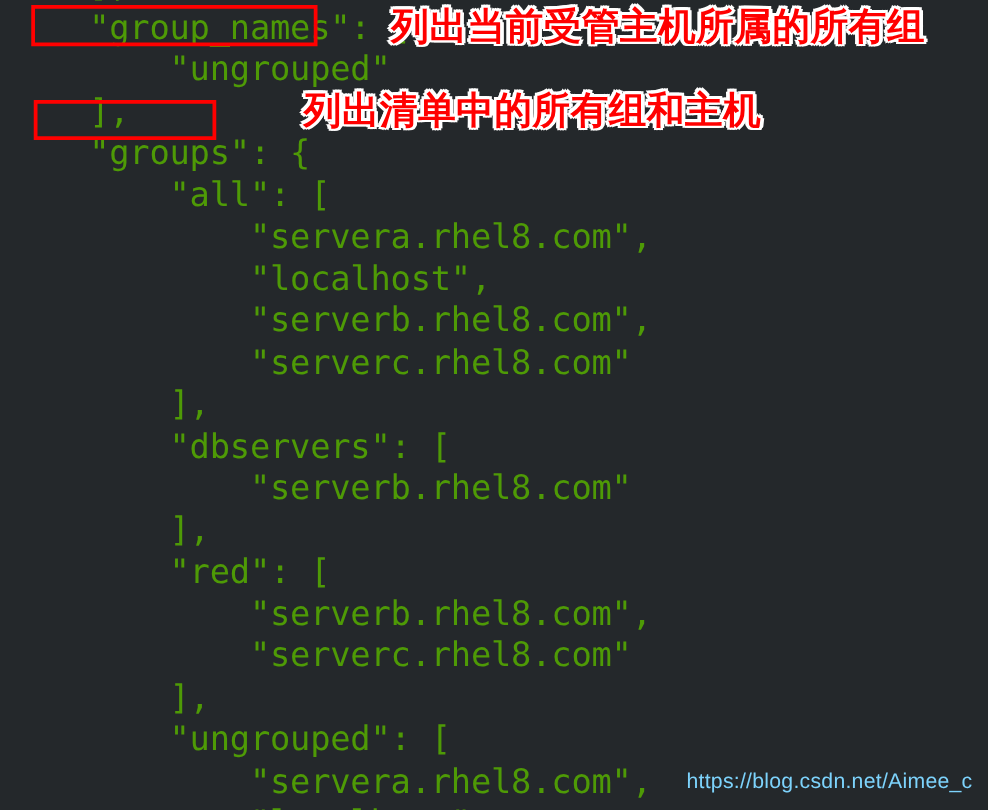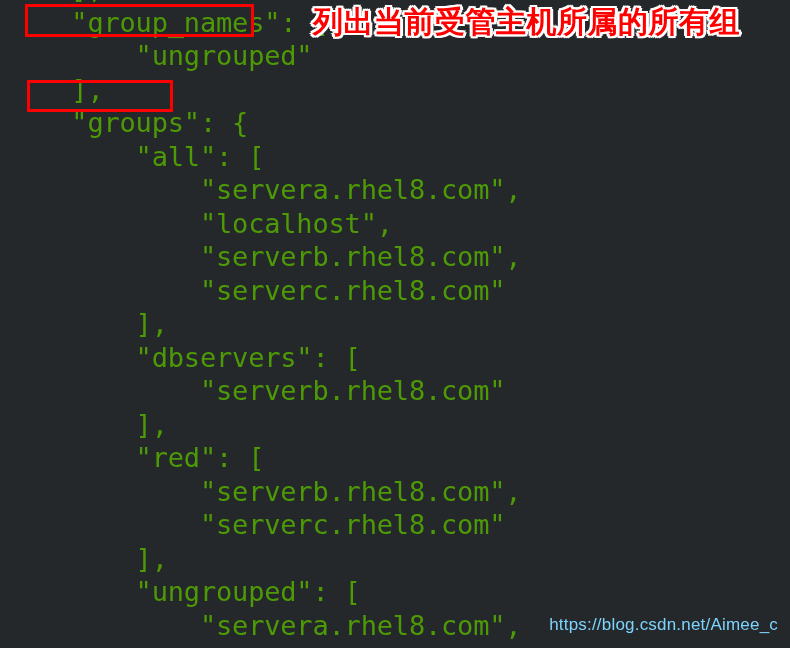--- a/index.html
+++ b/index.html
@@ -85,16 +85,17 @@
 <body>
 
 <div id="screen">
 
   <pre id="code"><span class="ln">    ],</span><span class="ln">    "group_names": [</span><span class="ln">        "ungrouped"</span><span class="ln">    ],</span><span class="ln">    "groups": {</span><span class="ln">        "all": [</span><span class="ln">            "servera.rhel8.com",</span><span class="ln">            "localhost",</span><span class="ln">            "serverb.rhel8.com",</span><span class="ln">            "serverc.rhel8.com"</span><span class="ln">        ],</span><span class="ln">        "dbservers": [</span><span class="ln">            "serverb.rhel8.com"</span><span class="ln">        ],</span><span class="ln">        "red": [</span><span class="ln">            "serverb.rhel8.com",</span><span class="ln">            "serverc.rhel8.com"</span><span class="ln">        ],</span><span class="ln">        "ungrouped": [</span><span class="ln">            "servera.rhel8.com",</span><span class="ln">            "localhost"</span></pre>
 
   <div class="hl-box" id="hl-group-names"></div>
   <div class="hl-box" id="hl-groups"></div>
 
   <div class="annot" id="annot-group-names">列出当前受管主机所属的所有组</div>
+  <div class="annot" id="annot-groups">列出清单中的所有组和主机</div>
 
   <div id="watermark">https://blog.csdn.net/Aimee_c</div>
 
 </div>
 
 </body></html>

